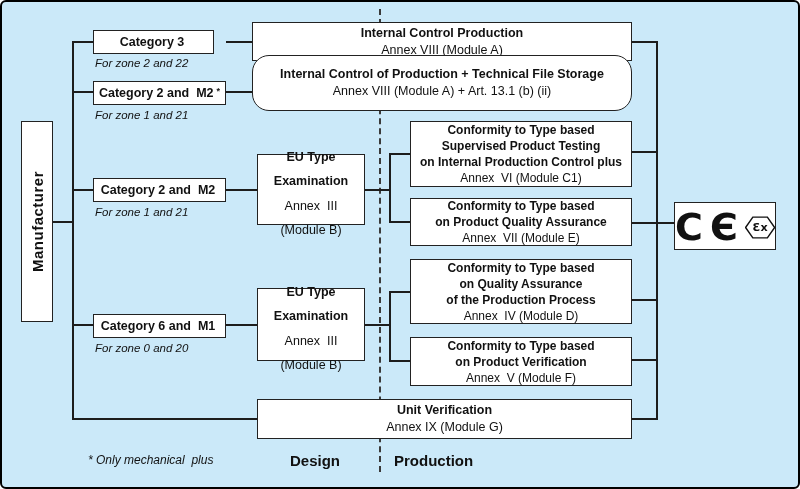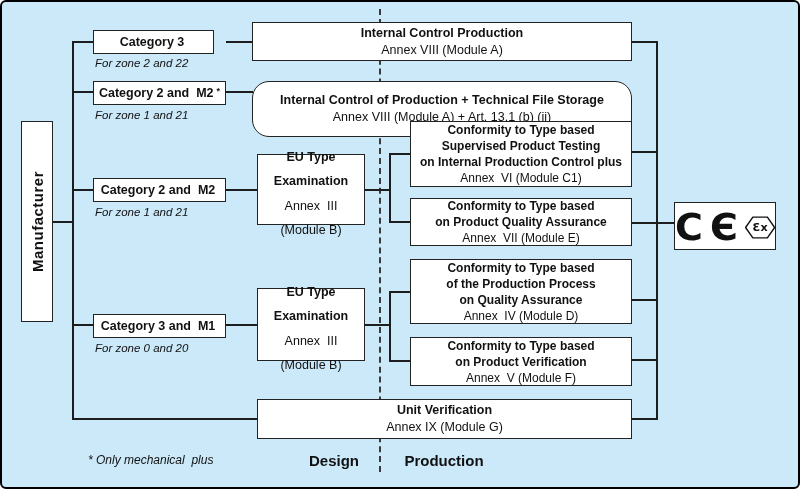--- a/index.html
+++ b/index.html
@@ -20,21 +20,21 @@
   .catbox .cat-label{white-space:pre;}
   .catbox sup{font-size:9px;font-weight:bold;margin-left:3px;transform:translateY(-2px);}
   .zone{position:absolute;font-style:italic;font-size:11.5px;z-index:2;white-space:pre;}
   .b-title{font-weight:bold;font-size:12.5px;line-height:17px;}
   .b-sub{font-size:12.5px;line-height:17px;white-space:pre;}
   .m-bold{font-weight:bold;font-size:12px;line-height:16px;}
   .m-annex{font-size:12px;line-height:16px;white-space:pre;}
   .eu .m-bold,.eu .m-annex{font-size:12.5px;line-height:16.5px;margin-top:8px;}
   .manu{writing-mode:vertical-rl;transform:rotate(180deg);font-weight:bold;font-size:15px;letter-spacing:0.5px;}
   .footnote{position:absolute;font-style:italic;font-size:12px;white-space:pre;z-index:2;}
-  .phase{position:absolute;font-weight:bold;font-size:15px;text-align:center;z-index:2;}
+  .phase{position:absolute;font-weight:bold;font-size:15px;text-align:left;z-index:2;}
   .ce-box{flex-direction:row;gap:7px;padding-top:2px;}
   .ce-letter{font-family:"DejaVu Sans",sans-serif;font-weight:700;font-size:38px;line-height:38px;}
   .ex-svg{display:block;}
 </style>
 </head>
 <body>
 
 <div class="canvas">
 
   <div class="dashed" style="left:377px;top:7px;height:463px;"></div>
@@ -86,30 +86,30 @@
   </div>
   <div class="zone" style="left:93px;top:107px;">For zone 1 and 21</div>
 
   <div class="box catbox" style="left:91px;top:176px;width:133px;height:24px;">
     <span class="cat-label">Category 2 and  M2</span>
       <sup></sup>
   </div>
   <div class="zone" style="left:93px;top:204px;">For zone 1 and 21</div>
 
   <div class="box catbox" style="left:91px;top:312px;width:133px;height:24px;">
-    <span class="cat-label">Category 3 and  M1</span>
+    <span class="cat-label">Category 6 and  M1</span>
       <sup></sup>
   </div>
   <div class="zone" style="left:93px;top:340px;">For zone 0 and 20</div>
 
   <div class="box" style="left:250px;top:20px;width:380px;height:39px;">
     <span class="b-title">Internal Control Production</span>
     <span class="b-sub">Annex VIII (Module A)</span>
   </div>
-  <div class="box" style="left:250px;top:79px;width:380px;height:56px;border-radius:17px;">
+  <div class="box" style="left:250px;top:53px;width:380px;height:56px;border-radius:17px;">
     <span class="b-title">Internal Control of Production + Technical File Storage</span>
     <span class="b-sub">Annex VIII (Module A) + Art. 13.1 (b) (ii)</span>
   </div>
 
   <div class="box eu" style="left:255px;top:152px;width:108px;height:71px;">
     <span class="m-bold">EU Type</span>
     <span class="m-bold">Examination</span>
     <span class="m-annex">Annex  III</span>
     <span class="m-annex">(Module B)</span>
   </div>
@@ -126,22 +126,22 @@
     <span class="m-bold">on Internal Production Control plus</span>
     <span class="m-annex">Annex  VI (Module C1)</span>
   </div>
   <div class="box" style="left:408px;top:196px;width:222px;height:48px;">
     <span class="m-bold">Conformity to Type based</span>
     <span class="m-bold">on Product Quality Assurance</span>
     <span class="m-annex">Annex  VII (Module E)</span>
   </div>
   <div class="box" style="left:408px;top:257px;width:222px;height:65px;">
     <span class="m-bold">Conformity to Type based</span>
+    <span class="m-bold">on Quality Assurance</span>
     <span class="m-bold">of the Production Process</span>
-    <span class="m-bold">on Quality Assurance</span>
     <span class="m-annex">Annex  IV (Module D)</span>
   </div>
   <div class="box" style="left:408px;top:335px;width:222px;height:49px;">
     <span class="m-bold">Conformity to Type based</span>
     <span class="m-bold">on Product Verification</span>
     <span class="m-annex">Annex  V (Module F)</span>
   </div>
 
   <div class="box" style="left:255px;top:397px;width:375px;height:40px;">
     <span class="b-title">Unit Verification</span>

